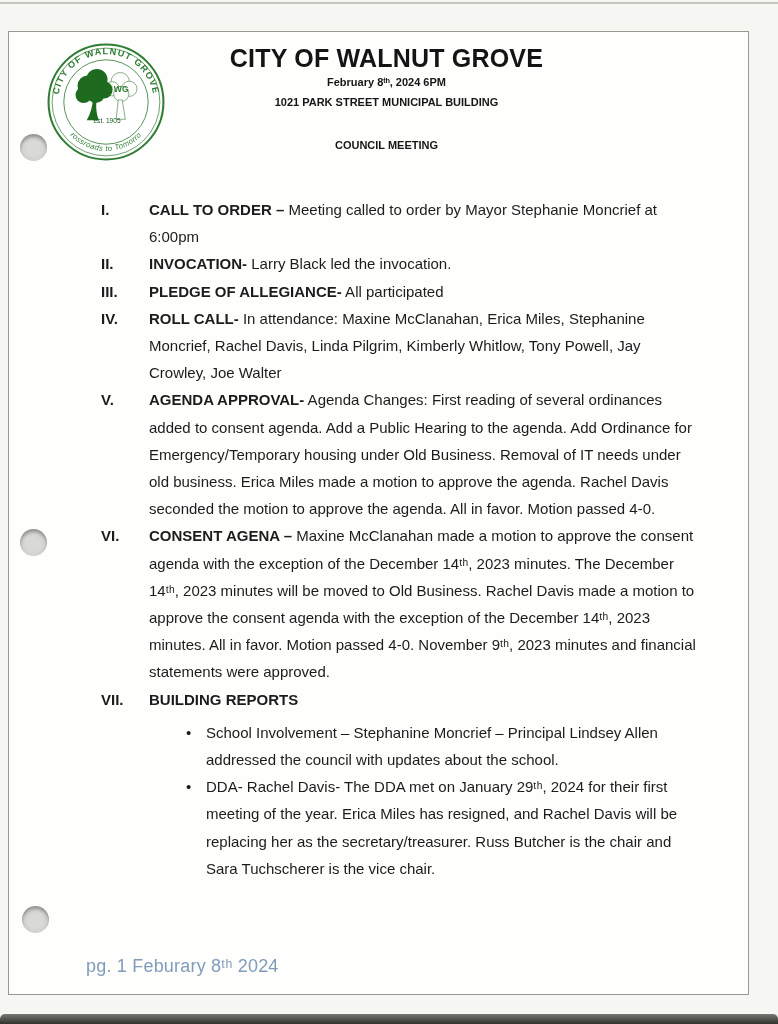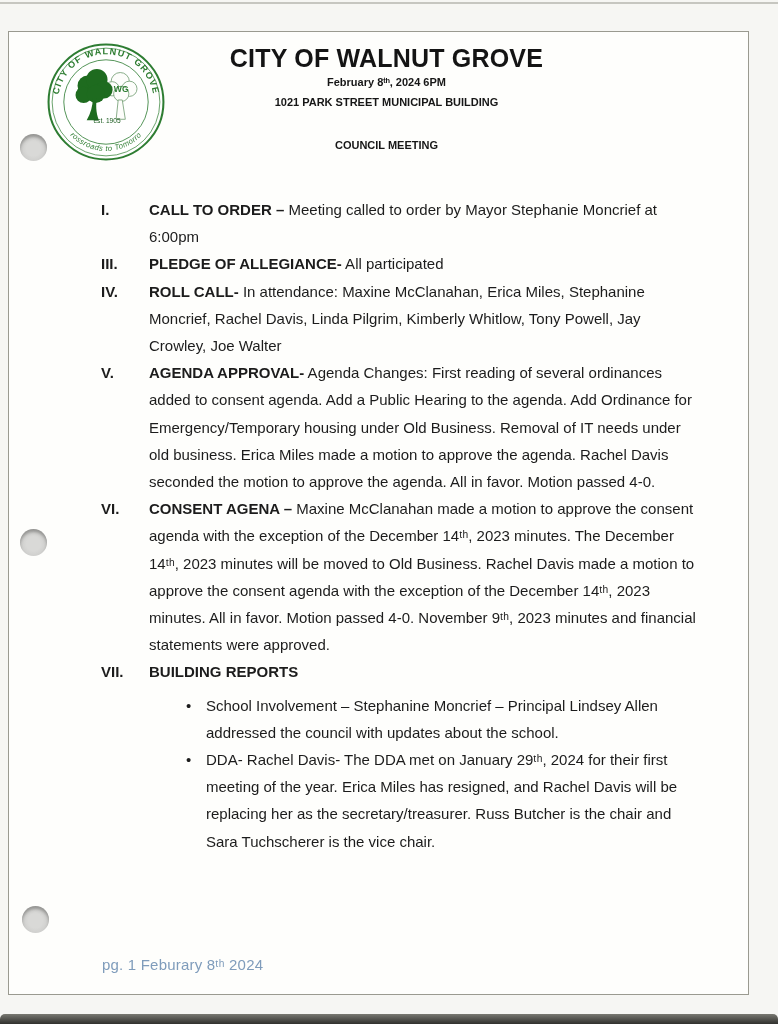--- a/index.html
+++ b/index.html
@@ -43,22 +43,22 @@
   .item { display:flex; }
   .item .num { width:48px; flex:0 0 48px; font-weight:bold; }
   .item .body { width:548px; }
   .item .ttl { font-weight:bold; }
   .item.committee { }
   .bullets { margin:6px 0 0 85px; width:498px; }
   .bullet { position:relative; padding-left:20px; line-height:27.2px; }
   .bullet .dot { position:absolute; left:0; top:0; }
   .bullet .txt { display:inline-block; width:478px; vertical-align:top; }
   .footer {
-    position:absolute; left:93px; top:924px;
-    font-size:15px; color:#7f9cbb; letter-spacing:.2px;
+    position:absolute; left:77px; top:924px;
+    font-size:18px; color:#7f9cbb; letter-spacing:.2px;
   }
   .scan-bottom-band {
     position:absolute; left:0; bottom:0; width:778px; height:10px;
     background:linear-gradient(#797972, #30302d);
     border-radius:5px 5px 0 0;
   }
 </style>
 </head>
 <body>
 
@@ -110,20 +110,24 @@
     <div class="sub meeting">COUNCIL MEETING</div>
   </div>
 
   <div class="agenda">
 
     <div class="item">
       <span class="num">I.</span>
       <span class="body"><span class="ttl">CALL TO ORDER –</span><span> Meeting called to order by Mayor Stephanie Moncrief at 6:00pm</span></span>
     </div>
 
+    <div class="item">
+      <span class="num">II.</span>
+      <span class="body"><span class="ttl">INVOCATION-</span><span> Larry Black led the invocation.</span></span>
+    </div>
 
     <div class="item">
       <span class="num">III.</span>
       <span class="body"><span class="ttl">PLEDGE OF ALLEGIANCE-</span><span> All participated</span></span>
     </div>
 
     <div class="item">
       <span class="num">IV.</span>
       <span class="body"><span class="ttl">ROLL CALL-</span><span> In attendance: Maxine McClanahan, Erica Miles, Stephanine Moncrief, Rachel Davis, Linda Pilgrim, Kimberly Whitlow, Tony Powell, Jay Crowley, Joe Walter</span></span>
     </div>

